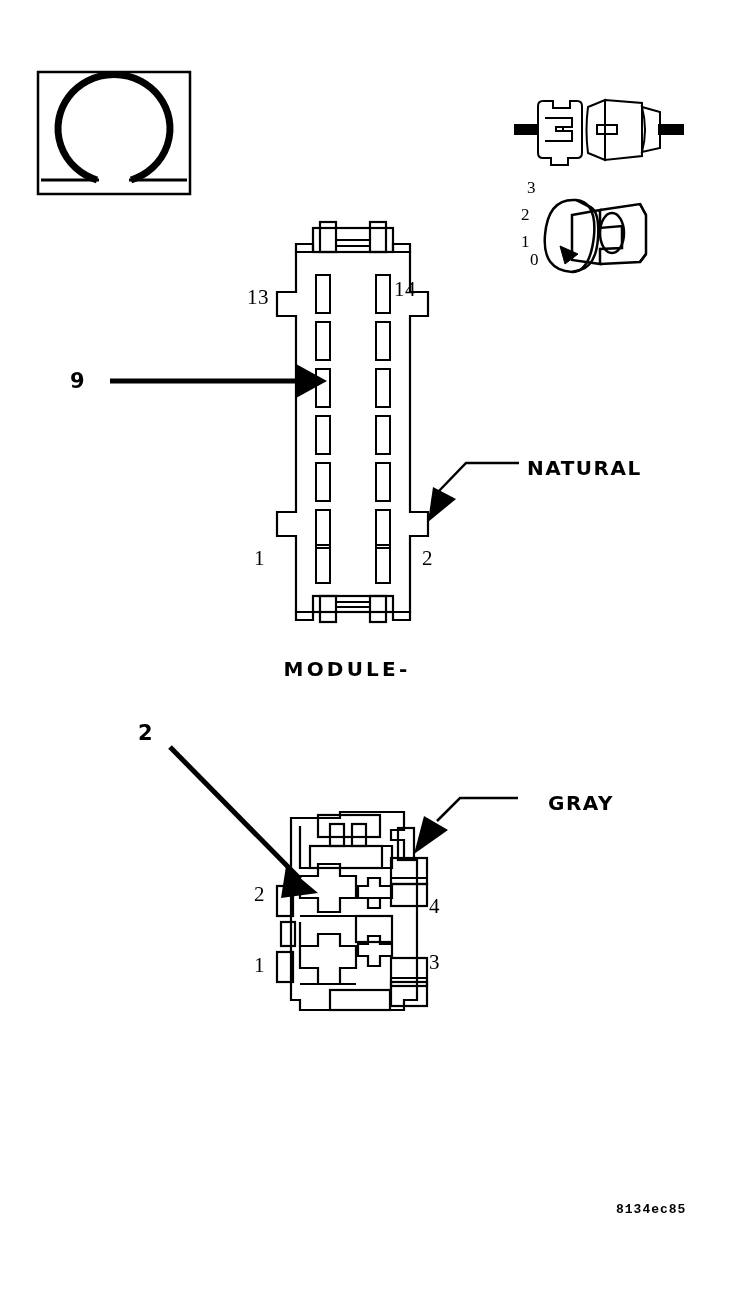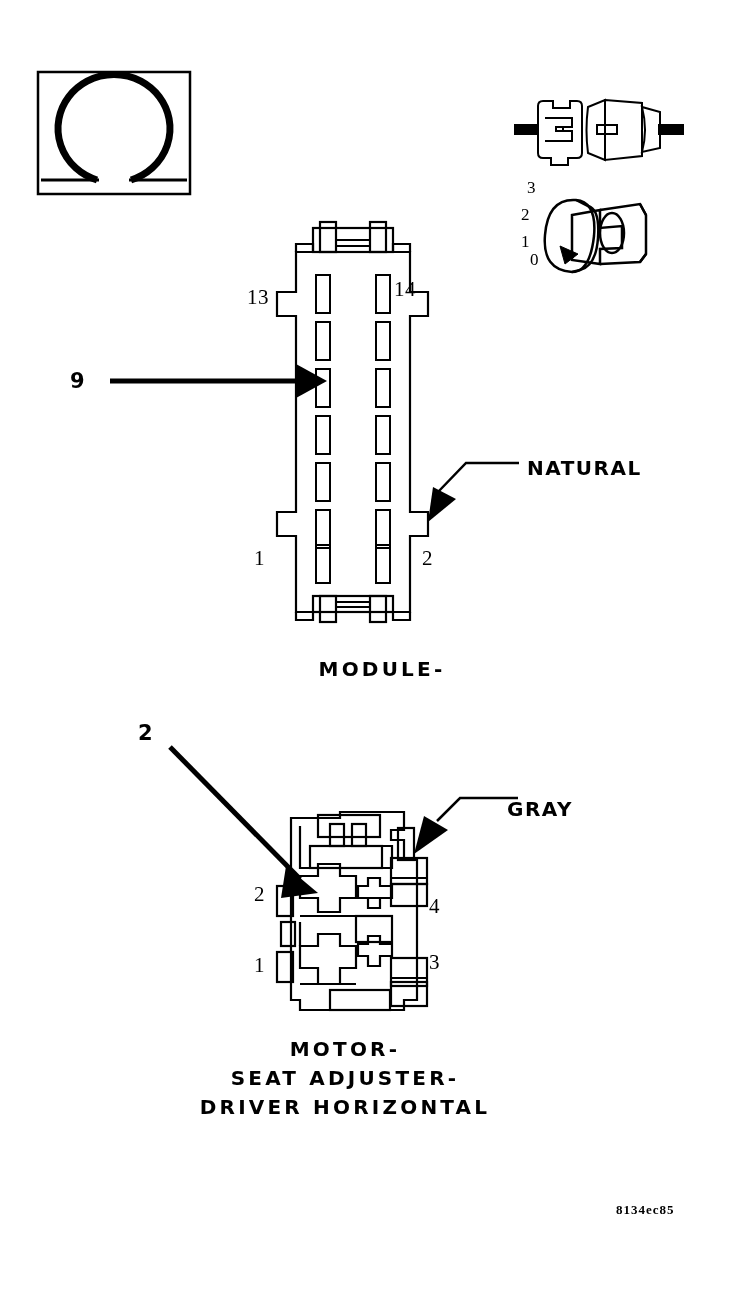--- a/index.html
+++ b/index.html
@@ -60,21 +60,21 @@
     text-align: center;
   }
   .caption-line { display: block; line-height: 1.45; }
   
   .orient {
     font-family: "Liberation Serif", serif;
     font-size: 17px;
   }
   
   .refcode {
-    font-family: Liberation Serif, serif;
+    font-family: Liberation Mono, monospace;
     font-size: 13px;
     font-weight: bold;
     letter-spacing: 1px;
   }
   .capt-block { position: absolute; text-align: center; }
 </style>
 </head>
 <body>
 
 <div class="stage">
@@ -247,34 +247,29 @@
 
   <div class="lbl pinnum" style="left:247px; top:285px;">13</div>
   <div class="lbl pinnum" style="left:394px; top:277px;">14</div>
   <div class="lbl pinnum" style="left:254px; top:546px;">1</div>
   <div class="lbl pinnum" style="left:422px; top:546px;">2</div>
 
   <div class="lbl callout" style="left:70px; top:369px;">9</div>
 
   <div class="lbl colorname" style="left:527px; top:456px;">NATURAL</div>
 
-  <div class="capt-block caption" style="left:232px; top:655px; width:300px;">
+  <div class="capt-block caption" style="left:197px; top:655px; width:300px;">
     <span class="caption-line">MODULE-</span>
   </div>
 
   <div class="lbl callout" style="left:138px; top:721px;">2</div>
 
   <div class="lbl pinnum" style="left:254px; top:882px;">2</div>
   <div class="lbl pinnum" style="left:429px; top:894px;">4</div>
   <div class="lbl pinnum" style="left:254px; top:953px;">1</div>
   <div class="lbl pinnum" style="left:429px; top:950px;">3</div>
 
-  <div class="lbl colorname" style="left:507px; top:791px;margin-top:6px;">GRAY</div>
-
-  <div class="capt-block caption" style="left:170px; top:1035px; width:350px;">
-    <span class="caption-line">MOTOR-</span>
-    <span class="caption-line">SEAT ADJUSTER-</span>
-    <span class="caption-line">DRIVER HORIZONTAL</span>
-  </div>
+  <div class="lbl colorname" style="left:548px; top:791px;">GRAY</div>
+
 
   <div class="lbl refcode" style="left:616px; top:1202px;">8134ec85</div>
 
 </div>
 
 </body></html>

